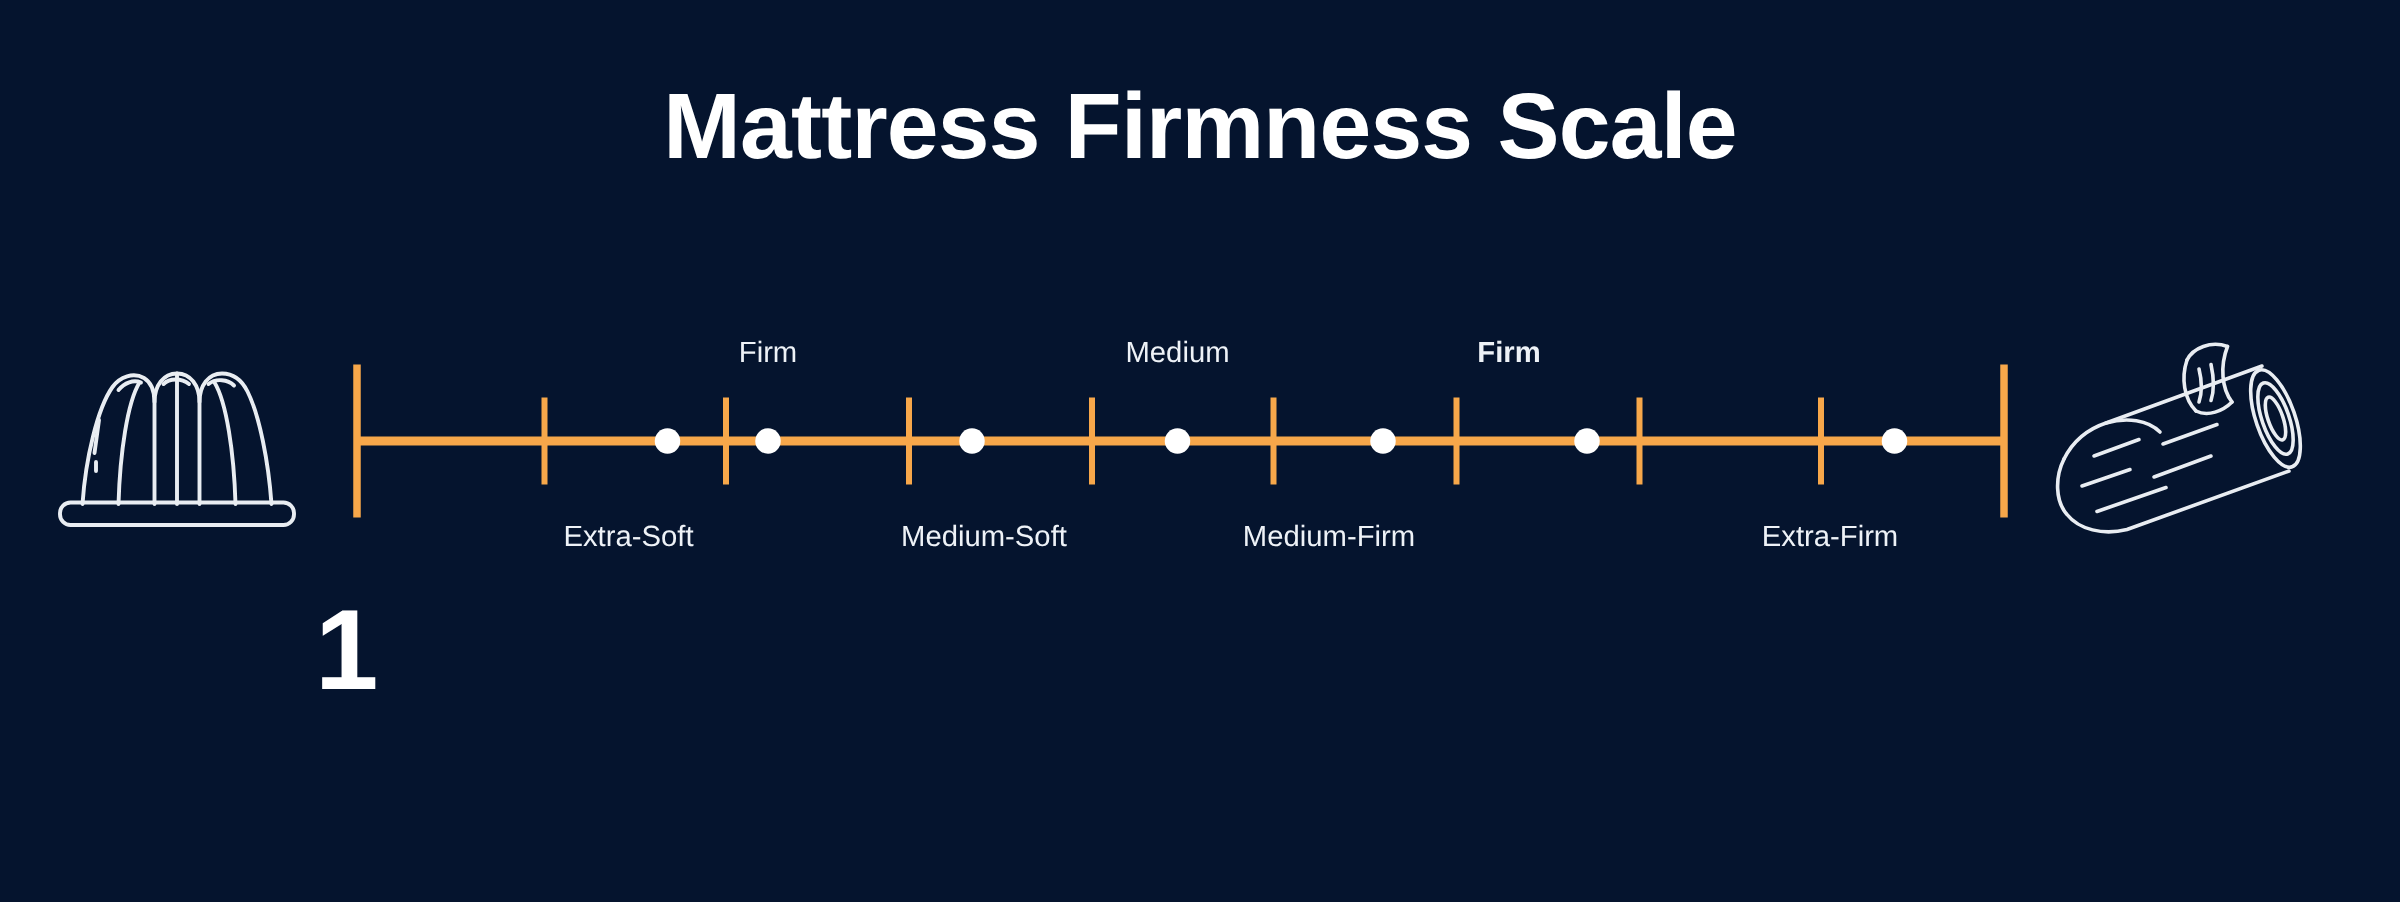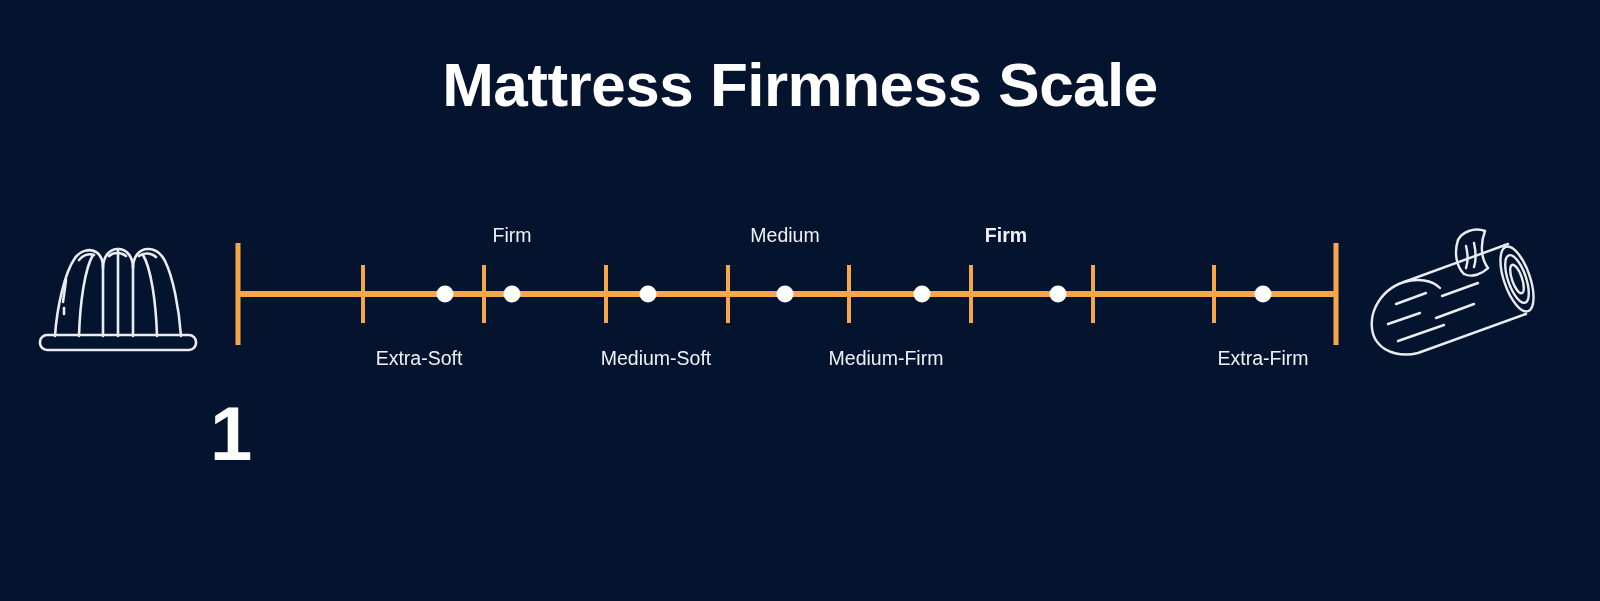--- a/index.html
+++ b/index.html
@@ -186,18 +186,18 @@
       <div class="label above" style="left: 512px;">Firm</div>
       <div class="dot" style="left: 648px;"></div>
       <div class="label below" style="left: 656px;">Medium-Soft</div>
       <div class="dot" style="left: 785px;"></div>
       <div class="label above" style="left: 785px;">Medium</div>
       <div class="dot" style="left: 922px;"></div>
       <div class="label below" style="left: 886px;">Medium-Firm</div>
       <div class="dot" style="left: 1058px;"></div>
       <div class="label above" style="left: 1006px; font-weight: bold;">Firm</div>
       <div class="dot" style="left: 1263px;"></div>
-      <div class="label below" style="left: 1263px;">Extra-Firm</div>
+      <div class="label below" style="left: 1220px;">Extra-Firm</div>
     </div>
 
   <div class="endnum left">1</div>
 
 </div>
 
 </body></html>

